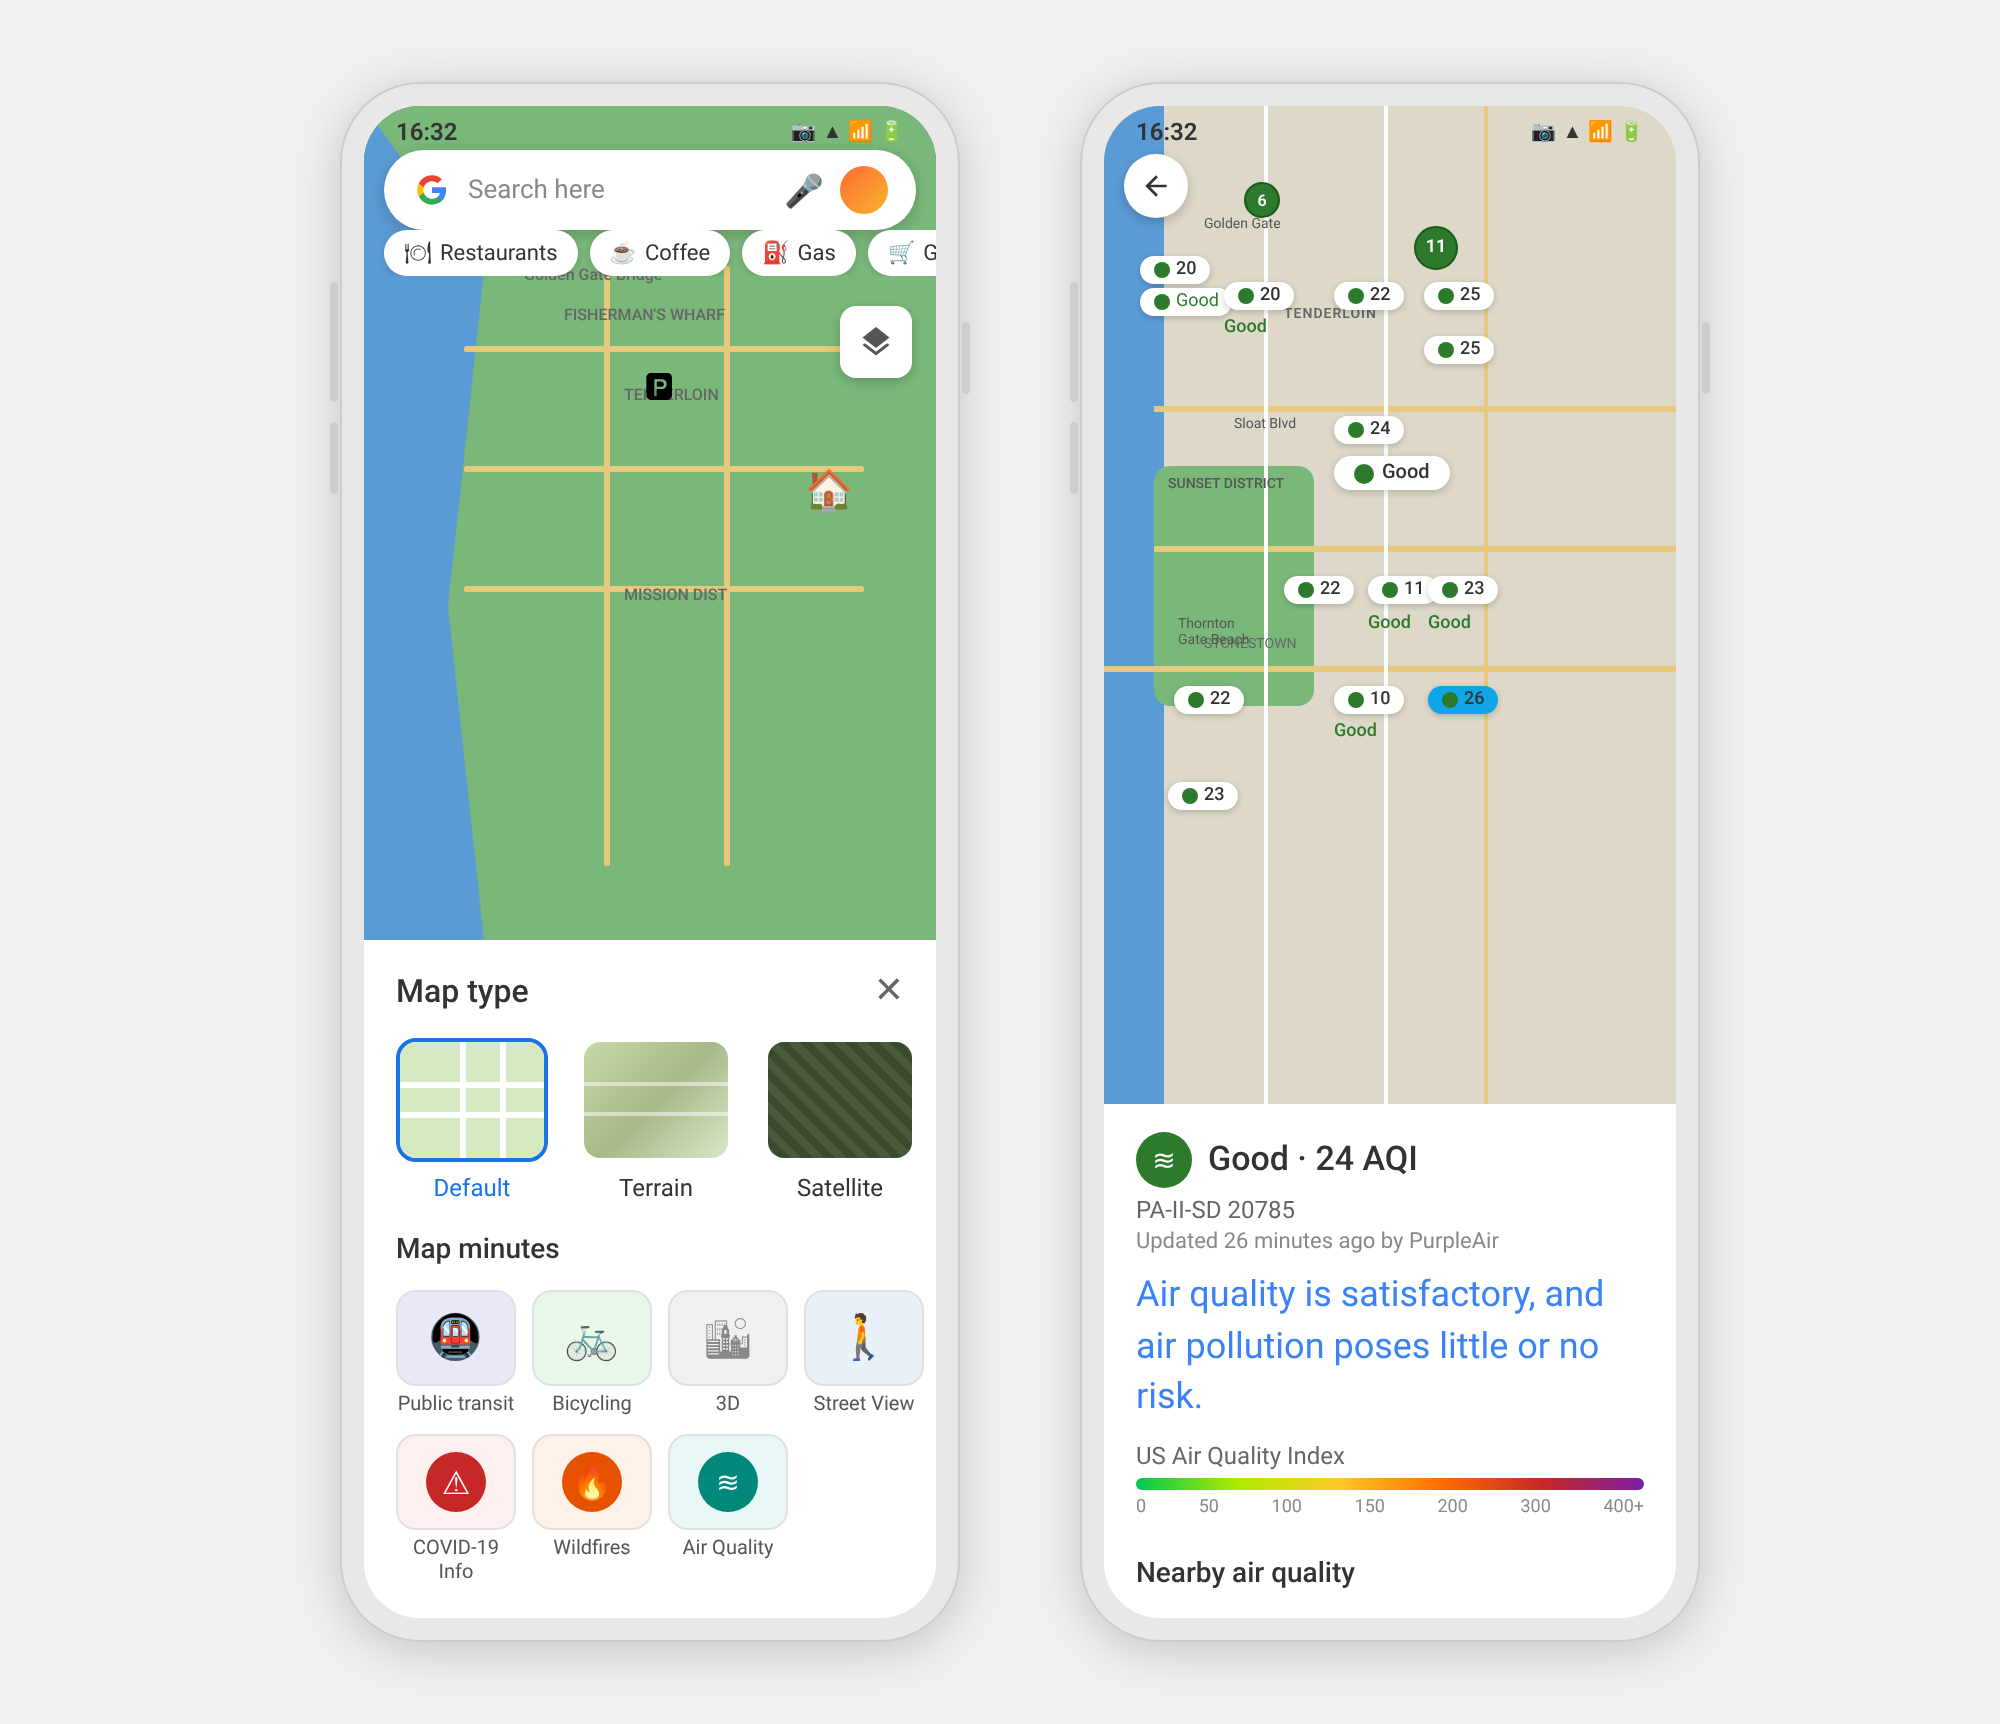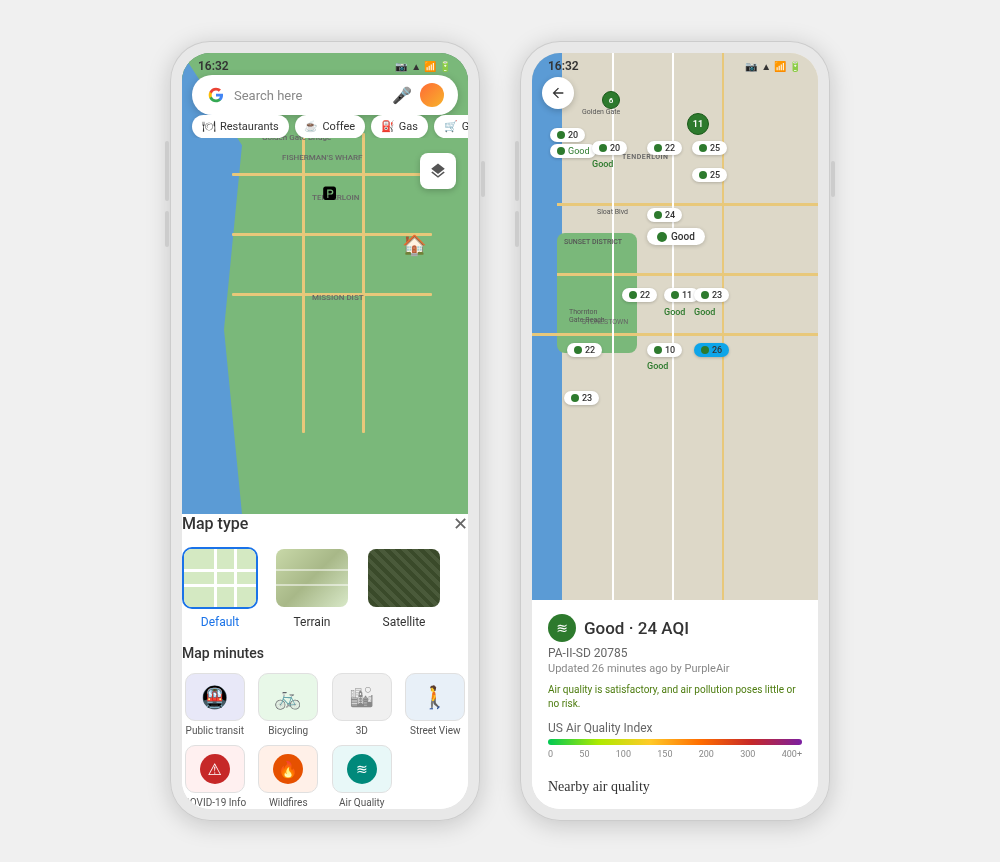--- a/index.html
+++ b/index.html
@@ -19,20 +19,21 @@
     .phone {
       width: 310px;
       height: 780px;
       background: #e8e8e8;
       border-radius: 40px;
       padding: 12px;
       box-shadow: 0 4px 24px rgba(0,0,0,0.18), inset 0 0 0 1px #ccc;
       position: relative;
       display: flex;
       flex-direction: column;
+      margin-left: 20px;
     }
     .phone-inner {
       flex: 1;
       background: #fff;
       border-radius: 28px;
       overflow: hidden;
       display: flex;
       flex-direction: column;
       position: relative;
     }
@@ -186,21 +187,21 @@
       align-items: center;
       justify-content: center;
       box-shadow: 0 2px 6px rgba(0,0,0,0.2);
       z-index: 20;
     }
 
     
     .bottom-sheet {
       background: #fff;
       border-radius: 16px 16px 0 0;
-      padding: 0;
+      padding: 16px;
       z-index: 30;
       position: relative;
     }
     .sheet-header {
       display: flex;
       justify-content: space-between;
       align-items: center;
       margin-bottom: 14px;
     }
     .sheet-title {
@@ -394,22 +395,22 @@
       font-size: 12px;
       color: #666;
       margin-bottom: 2px;
     }
     .aq-updated {
       font-size: 11px;
       color: #888;
       margin-bottom: 8px;
     }
     .aq-description {
-      font-size: 10px;
-      color: #4d7c0f;
+      font-size: 18px;
+      color: #3b82f6;
       line-height: 1.4;
       margin-bottom: 10px;
     }
     .aq-index-title {
       font-size: 12px;
       color: #666;
       margin-bottom: 4px;
     }
     .aq-bar {
       height: 6px;
@@ -435,21 +436,20 @@
       border-radius: 20px;
       padding: 6px 14px;
       width: fit-content;
       cursor: pointer;
     }
     .nearby-title {
       font-size: 14px;
       font-weight: 500;
       color: #333;
       padding-top: 10px;
-      font-family: Liberation Serif, serif;
     }
 
     
     .map-label {
       position: absolute;
       font-size: 8px;
       color: #666;
       font-weight: 500;
       white-space: nowrap;
     }

